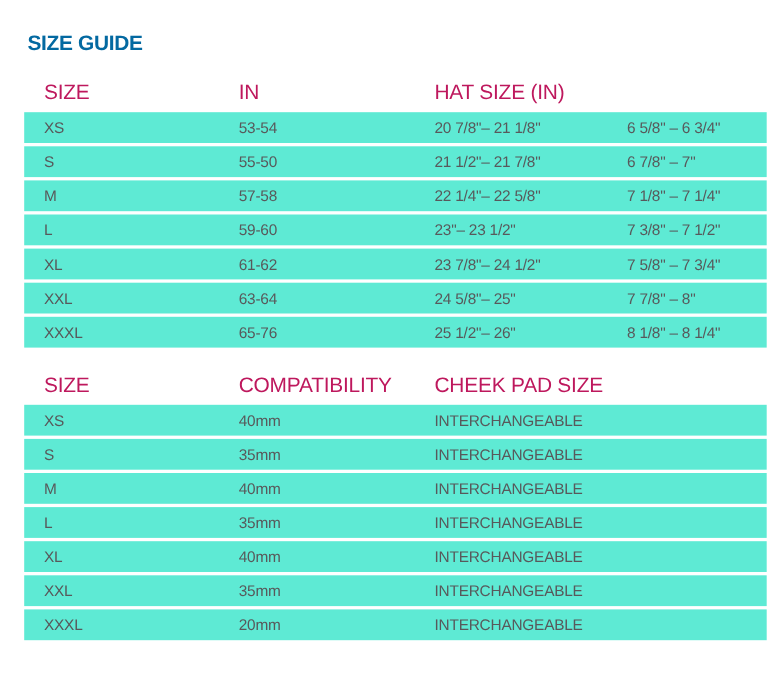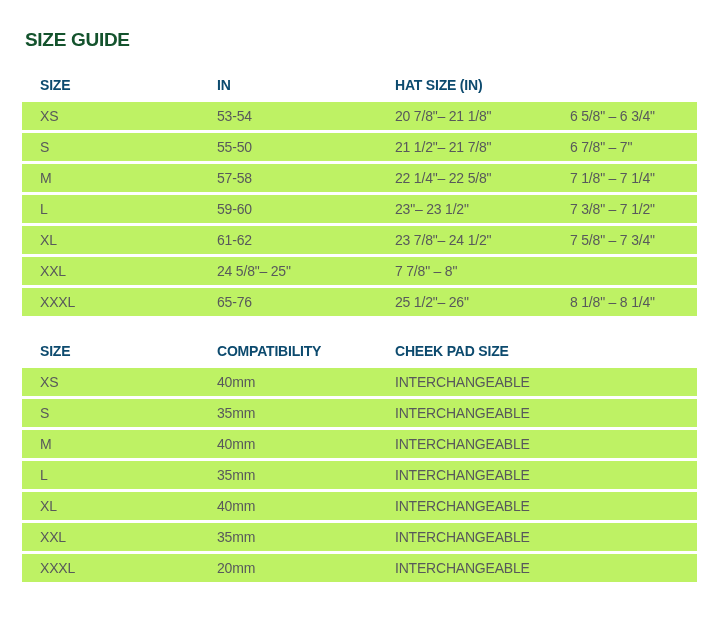--- a/index.html
+++ b/index.html
@@ -6,46 +6,46 @@
   html, body {
     width: 701px; height: 624px;
     background: #ffffff;
     overflow: hidden;
     font-family: "Liberation Sans", sans-serif;
   }
   .page { padding: 31px 0 0 22px; }
   .page-title {
     font-size: 19px;
     font-weight: 700;
-    color: #14532d;
+    color: #0369a1;
     letter-spacing: -0.3px;
     line-height: 18px;
     margin-left: 3px;
   }
   .size-table { width: 675px; margin-top: 22px; }
   .cheek-table { width: 675px; margin-top: 21px; }
   .t-row {
     display: grid;
     height: 28px;
     line-height: 28px;
     margin-bottom: 3px;
     font-size: 14px;
     color: #58595b;
     letter-spacing: -0.2px;
     white-space: nowrap;
   }
   .size-table .t-row  { grid-template-columns: 195px 178px 175px 127px; }
   .cheek-table .t-row { grid-template-columns: 195px 178px 302px; }
   .t-row.header {
     background: transparent;
-    font-weight: 700;
-    font-size: 14px;
-    color: #0c4a6e;
+    font-weight: 400;
+    font-size: 19px;
+    color: #be185d;
   }
-  .t-row.data { background: #bef264; }
+  .t-row.data { background: #5eead4; }
   .cell { overflow: hidden; }
   .cell.first { padding-left: 18px; }
 </style>
 </head>
 <body>
 
 <div class="page">
 
   <h2 class="page-title">SIZE GUIDE</h2>
 
@@ -81,20 +81,21 @@
       <div class="cell">7 3/8" – 7 1/2"</div>
     </div>
     <div class="t-row data">
       <div class="cell first">XL</div>
       <div class="cell">61-62</div>
       <div class="cell">23 7/8"– 24 1/2"</div>
       <div class="cell">7 5/8" – 7 3/4"</div>
     </div>
     <div class="t-row data">
       <div class="cell first">XXL</div>
+      <div class="cell">63-64</div>
       <div class="cell">24 5/8"– 25"</div>
       <div class="cell">7 7/8" – 8"</div>
     </div>
     <div class="t-row data">
       <div class="cell first">XXXL</div>
       <div class="cell">65-76</div>
       <div class="cell">25 1/2"– 26"</div>
       <div class="cell">8 1/8" – 8 1/4"</div>
     </div>
   </div>

